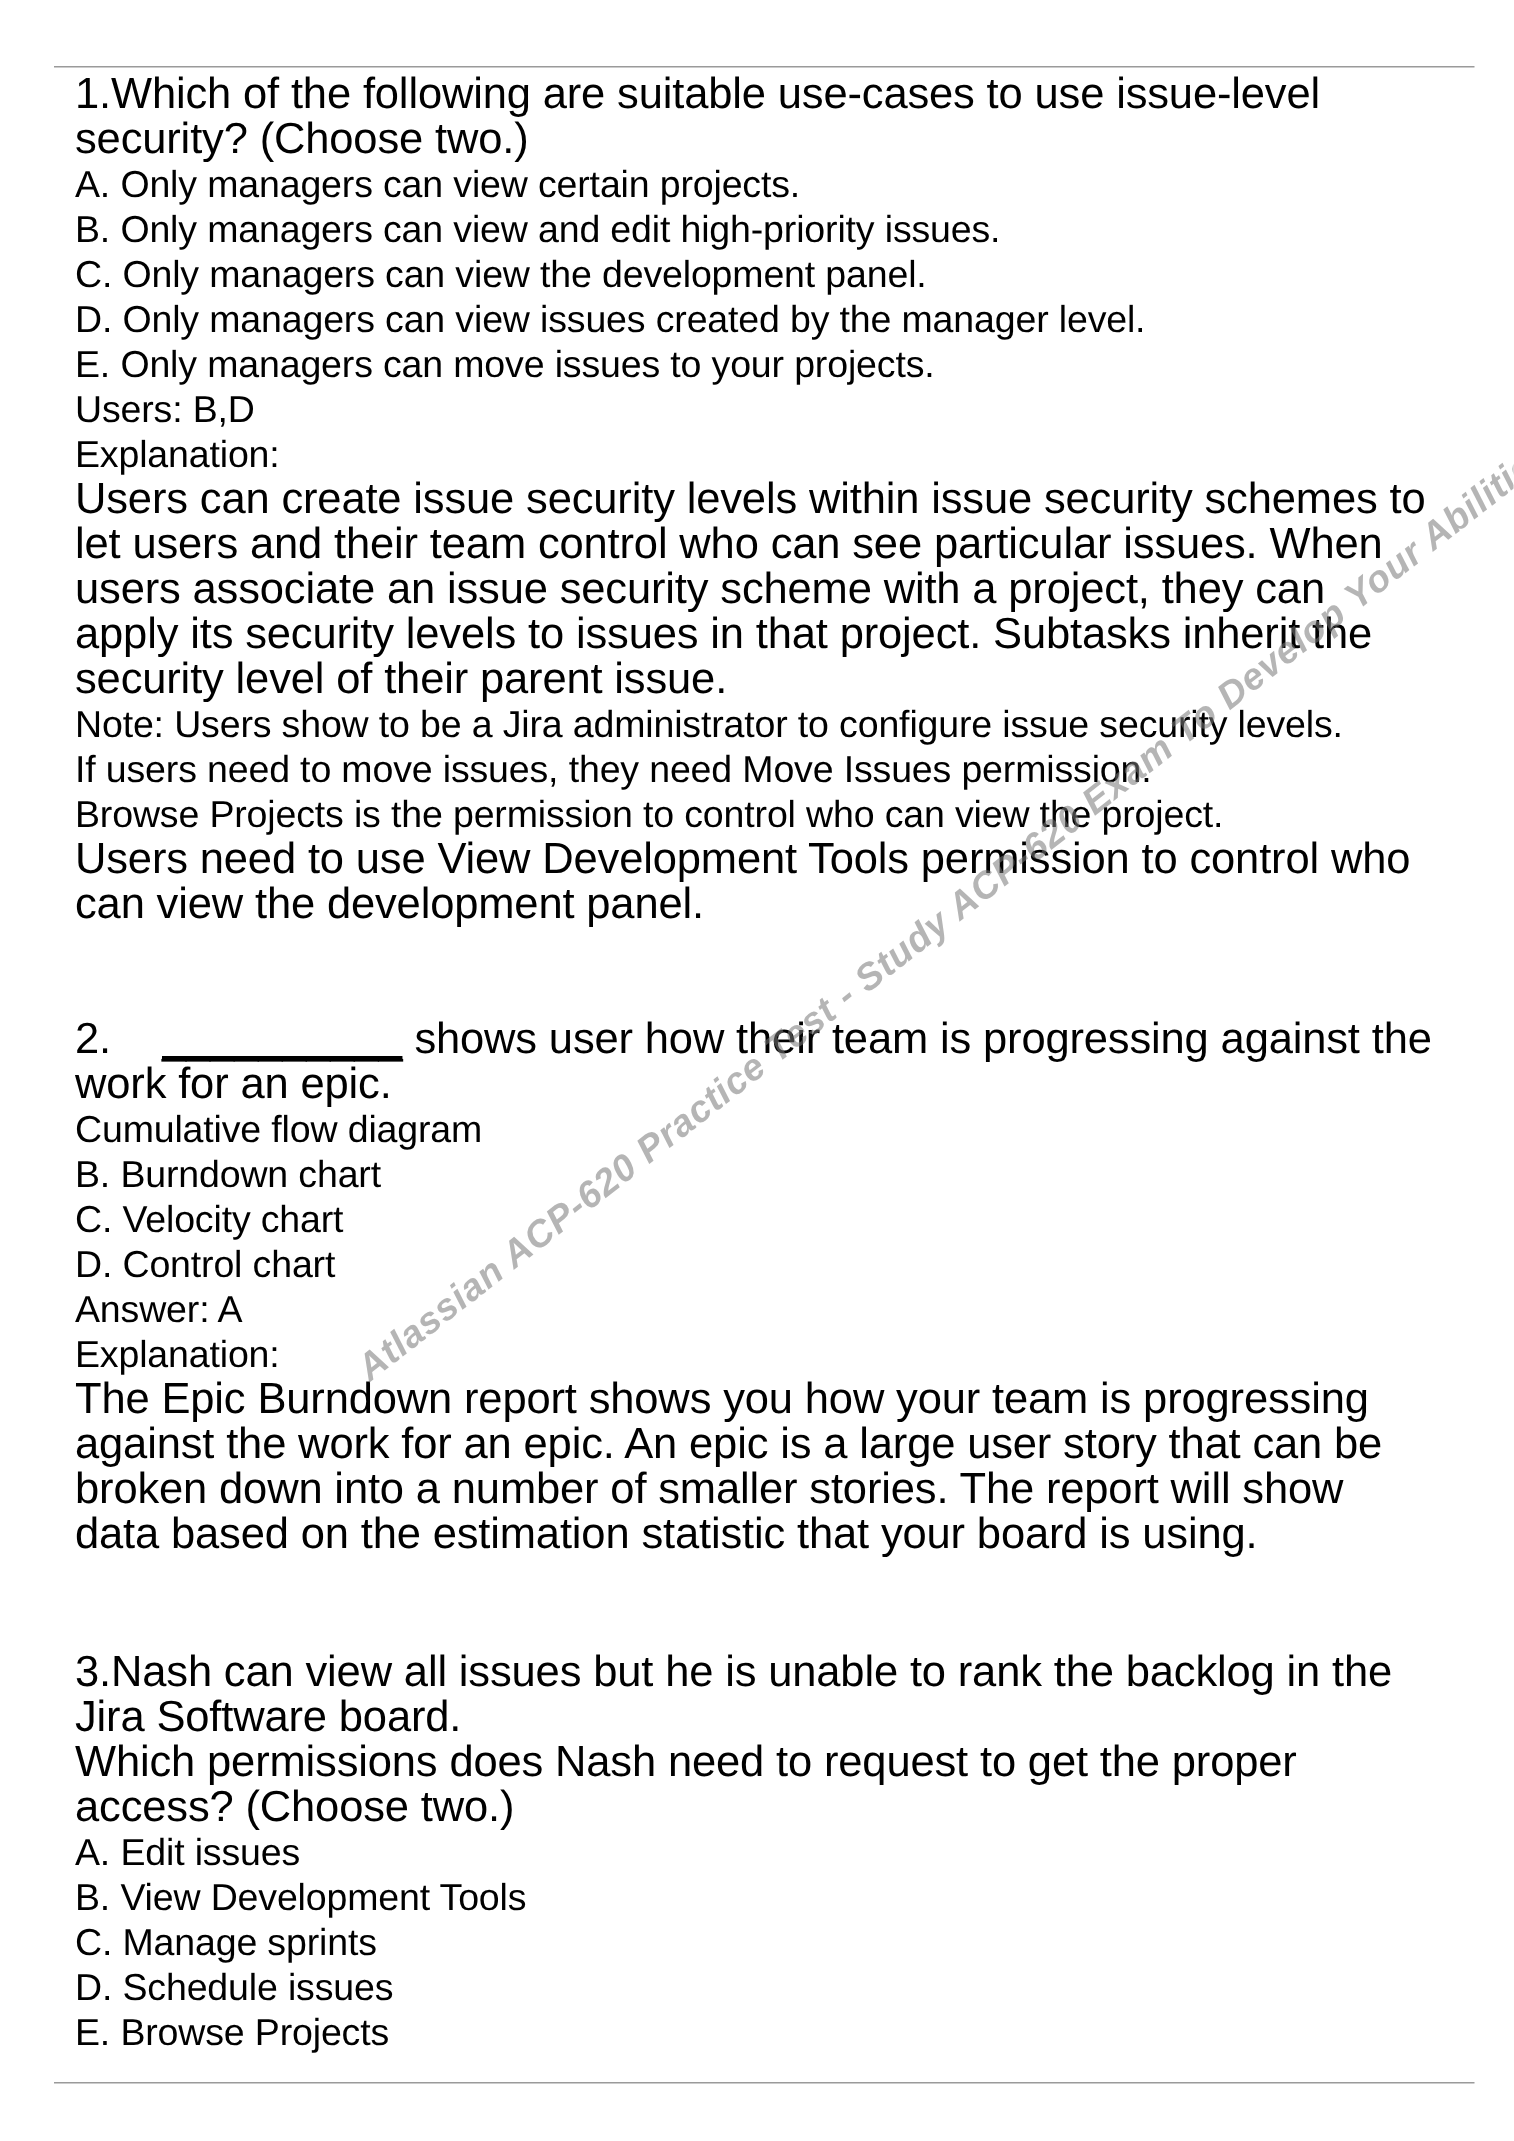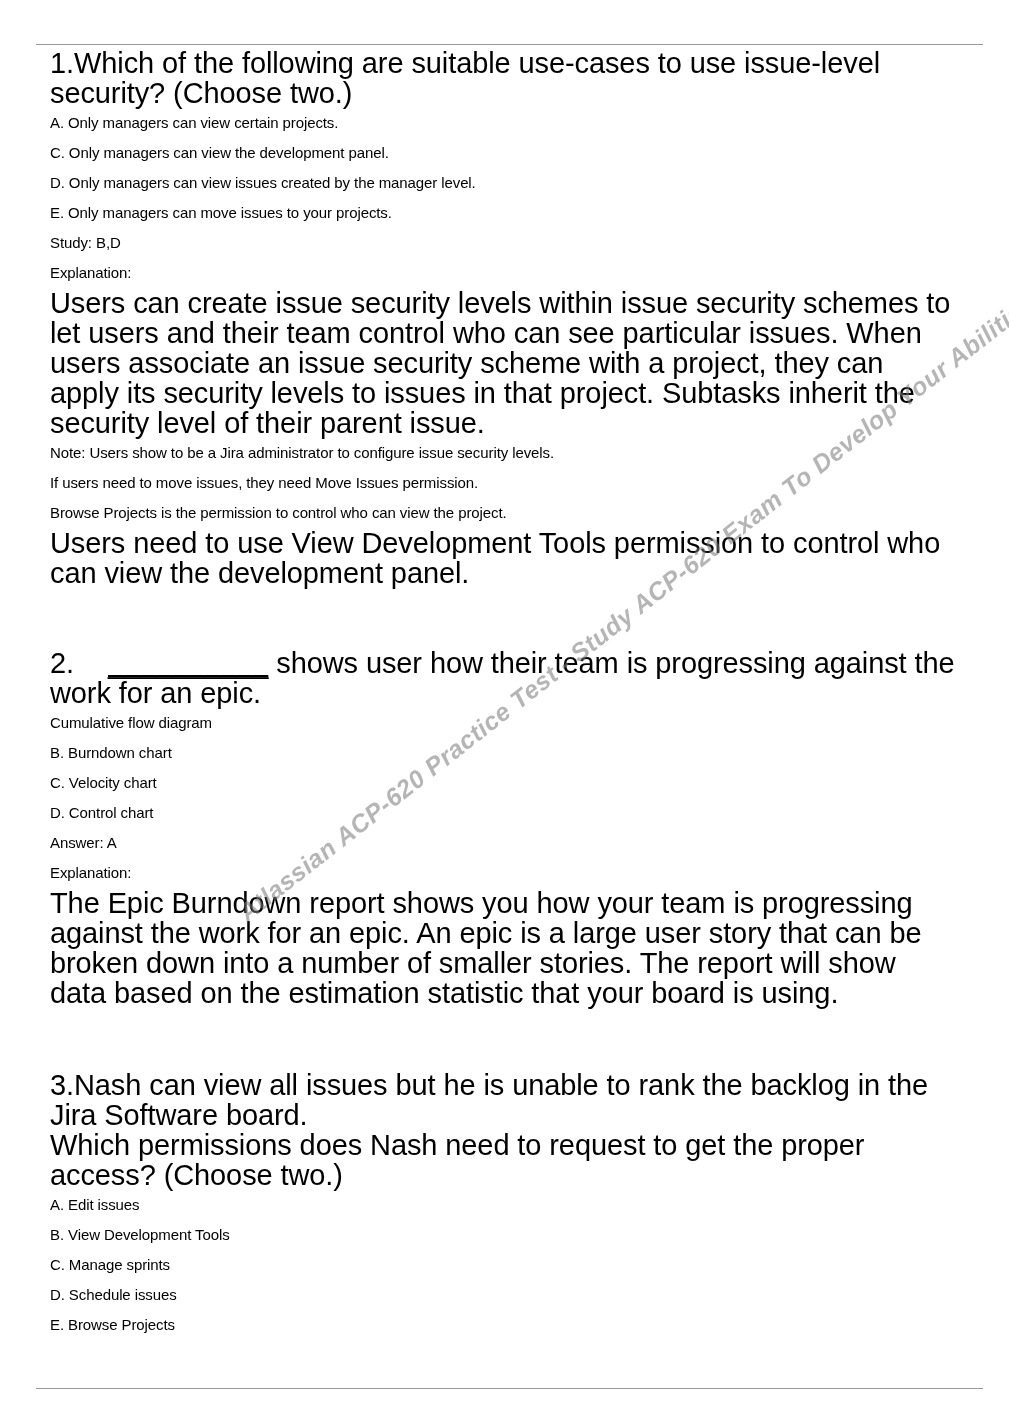--- a/index.html
+++ b/index.html
@@ -35,21 +35,21 @@
     bottom: 38px;
     border-top: 1px solid #9a9a9a;
   }
   .content {
     position: absolute;
     left: 50px;
     top: 48px;
     width: 908px;
   }
   .line {
-    font-size: 15px;
+    font-size: 25px;
     line-height: 30px;
     letter-spacing: -0.1px;
     white-space: pre-wrap;
   }
   .para {
     font-size: 29px;
     line-height: 30px;
     letter-spacing: -0.1px;
   }
   .gap-lg {
@@ -99,24 +99,25 @@
 
   <div class="watermark">
     <span>Atlassian ACP-620 Practice Test - Study ACP-620 Exam To Develop Your Abilities</span>
   </div>
 
   <div class="content">
 
     <div>
       <div class="para">1.Which of the following are suitable use-cases to use issue-level security? (Choose two.)</div>
       <div class="line">A. Only managers can view certain projects.</div>
+      <div class="line">B. Only managers can view and edit high-priority issues.</div>
       <div class="line">C. Only managers can view the development panel.</div>
       <div class="line">D. Only managers can view issues created by the manager level.</div>
       <div class="line">E. Only managers can move issues to your projects.</div>
-      <div class="line">Study: B,D</div>
+      <div class="line">Users: B,D</div>
       <div class="line">Explanation:</div>
       <div class="para">Users can create issue security levels within issue security schemes to let users and their team control who can see particular issues. When users associate an issue security scheme with a project, they can apply its security levels to issues in that project. Subtasks inherit the security level of their parent issue.</div>
       <div class="line">Note: Users show to be a Jira administrator to configure issue security levels.</div>
       <div class="line">If users need to move issues, they need Move Issues permission.</div>
       <div class="line">Browse Projects is the permission to control who can view the project.</div>
       <div class="para">Users need to use View Development Tools permission to control who can view the development panel.</div>
     </div>
 
     <div class="gap-lg"></div>
 

